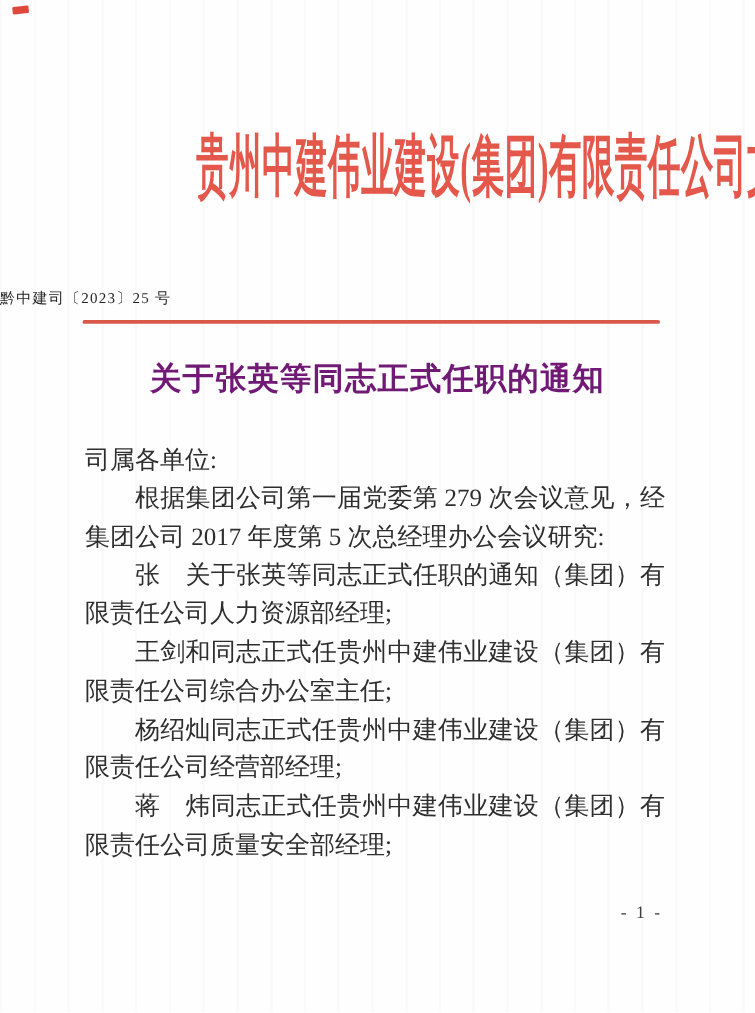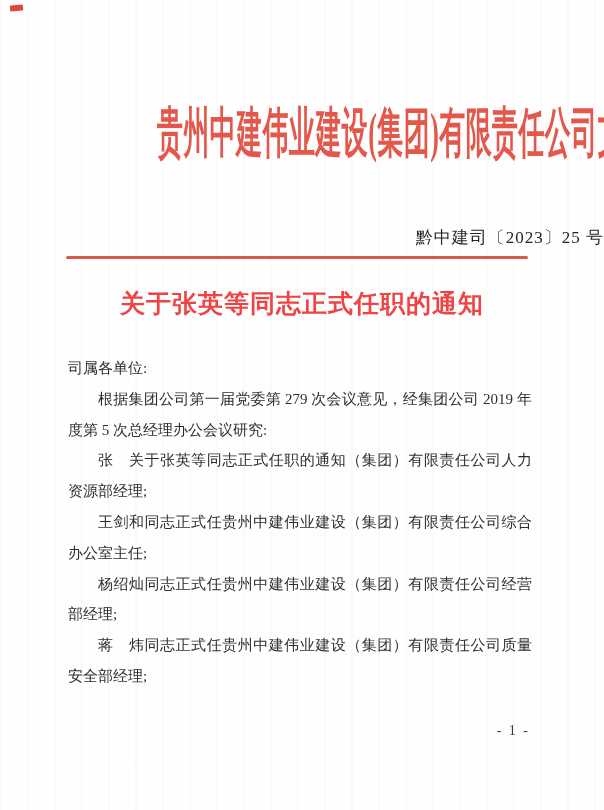--- a/index.html
+++ b/index.html
@@ -50,22 +50,22 @@
     white-space: nowrap;
     transform: scaleX(0.48);
     transform-origin: 50% 50%;
     letter-spacing: 1px;
   }
   .doc-number {
     position: absolute;
     top: 227px;
     left: 0;
     width: 604px;
-    text-align: right;
-    font-size: 17px;
+    text-align: left;
+    font-size: 12px;
     line-height: 22px;
     color: #252525;
     letter-spacing: 1px;
   }
   .red-rule {
     position: absolute;
     top: 256px;
     left: 66px;
     width: 462px;
     height: 3px;
@@ -74,29 +74,29 @@
   }
   .doc-title {
     position: absolute;
     top: 288px;
     left: 0;
     width: 604px;
     text-align: center;
     font-size: 25px;
     line-height: 32px;
     font-weight: 700;
-    color: #ef4444;
+    color: #701a75;
     letter-spacing: 1px;
   }
   .body-text {
     position: absolute;
     top: 353px;
     left: 68px;
     width: 464px;
-    font-size: 15px;
+    font-size: 20px;
     line-height: 30.8px;
     color: #2e2e2e;
     text-align: justify;
   }
   .body-text p {
     margin: 0;
     text-indent: 2em;
   }
   .body-text p.salutation {
     text-indent: 0;
@@ -122,21 +122,21 @@
   <div class="org-title">贵州中建伟业建设(集团)有限责任公司文件</div>
 
   <div class="doc-number">黔中建司〔2023〕25 号</div>
 
   <div class="red-rule"></div>
 
   <div class="doc-title">关于张英等同志正式任职的通知</div>
 
   <div class="body-text">
     <p class="salutation">司属各单位:</p>
-    <p>根据集团公司第一届党委第 279 次会议意见，经集团公司 2019 年度第 5 次总经理办公会议研究:</p>
+    <p>根据集团公司第一届党委第 279 次会议意见，经集团公司 2017 年度第 5 次总经理办公会议研究:</p>
     <p>张　关于张英等同志正式任职的通知（集团）有限责任公司人力资源部经理;</p>
     <p>王剑和同志正式任贵州中建伟业建设（集团）有限责任公司综合办公室主任;</p>
     <p>杨绍灿同志正式任贵州中建伟业建设（集团）有限责任公司经营部经理;</p>
     <p>蒋　炜同志正式任贵州中建伟业建设（集团）有限责任公司质量安全部经理;</p>
   </div>
 
   <div class="page-number">- 1 -</div>
 
 </div>
 

